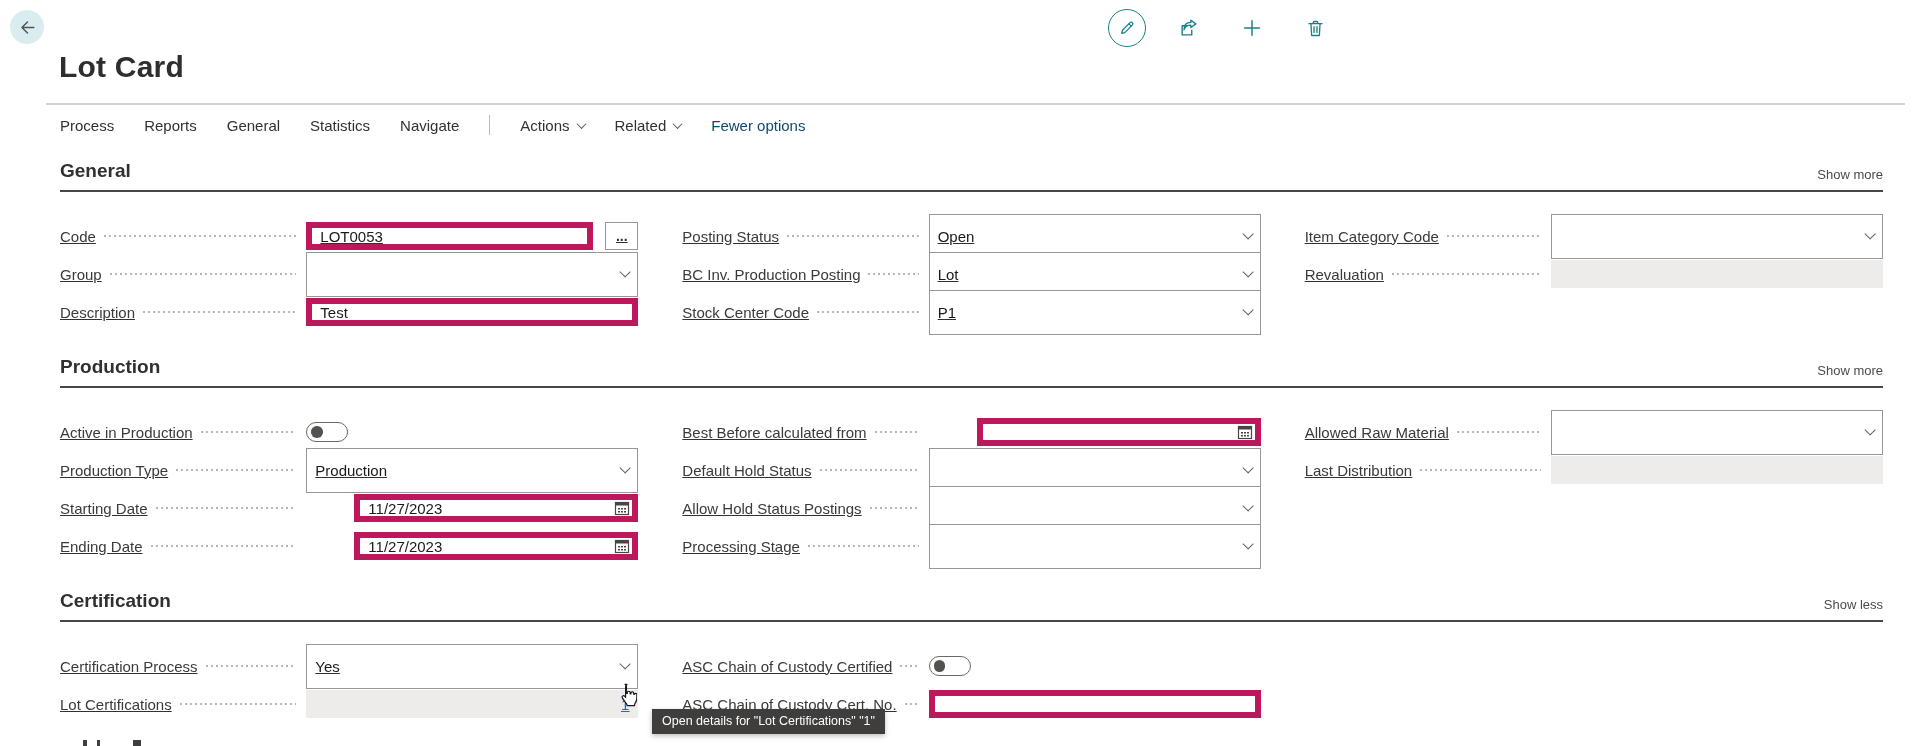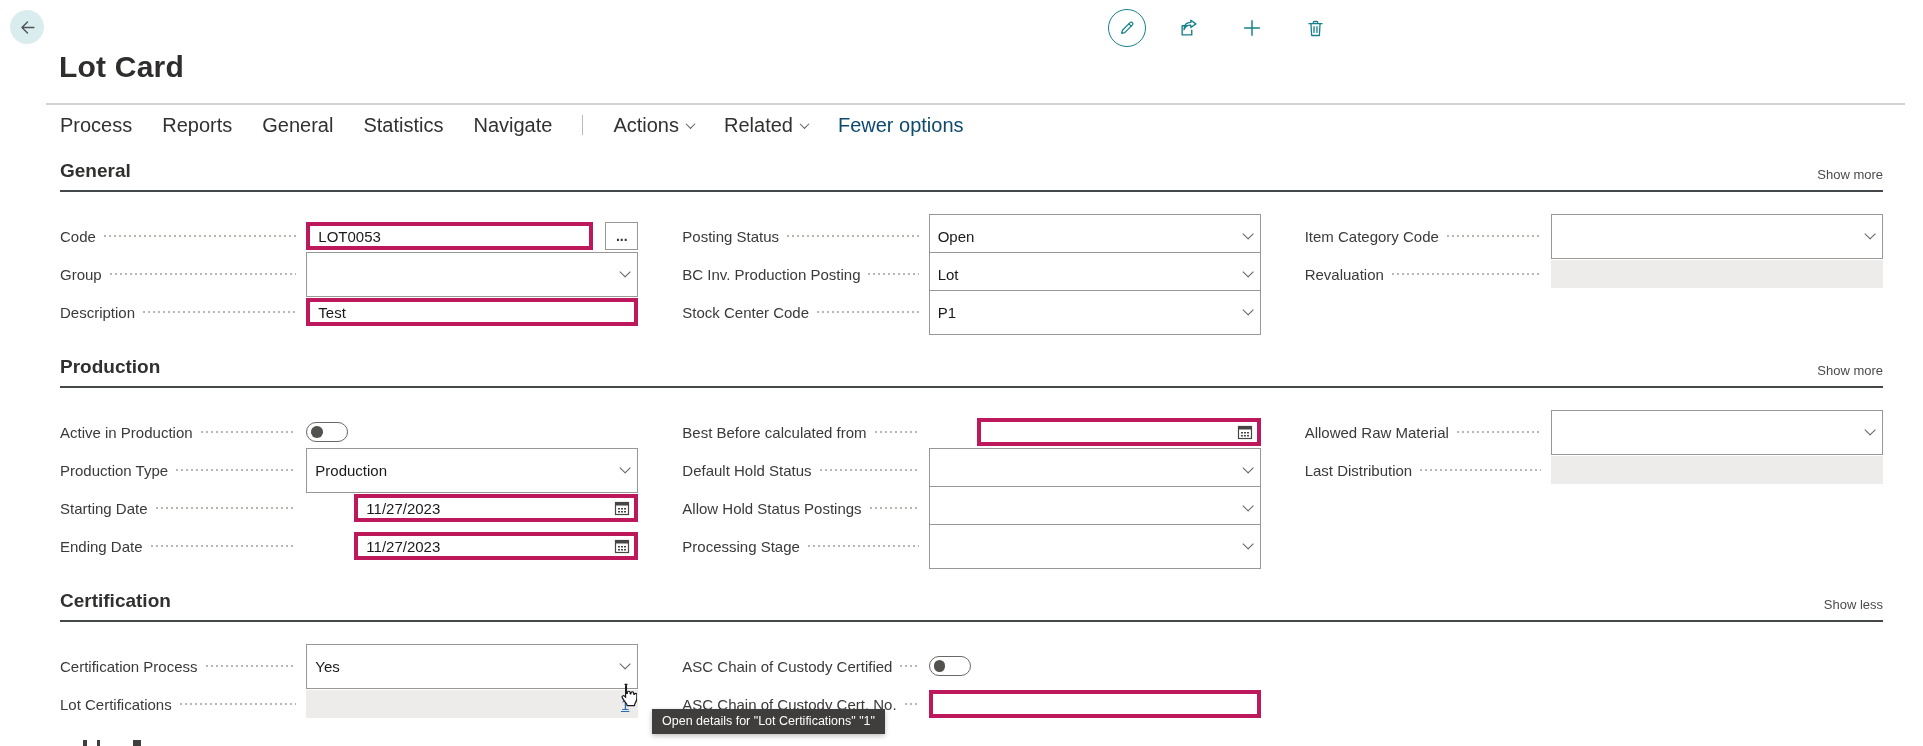--- a/index.html
+++ b/index.html
@@ -16,47 +16,47 @@
   .top-toolbar { position:absolute; left:1108px; top:8px; display:flex; gap:23px;
                  align-items:center; }
   .icon-btn { width:40px; height:40px; background:transparent; border:none; display:flex;
               align-items:center; justify-content:center; cursor:pointer; }
   .icon-btn.circled { border:1.5px solid #17808a; border-radius:50%; width:38px; height:38px; }
   .title-divider { position:absolute; left:46px; right:18px; top:103px; height:2px;
                    background:#d3d2d1; }
 
   
   .action-bar { position:absolute; left:60px; top:111px; height:28px; display:flex;
-                align-items:center; gap:30px; font-size:20px; }
+                align-items:center; gap:30px; font-size:15px; }
   .menu-item { color:#32312f; cursor:pointer; white-space:nowrap; }
   .menu-sep { width:1px; height:20px; background:#bcbbba; }
   .menu-drop { display:flex; align-items:center; gap:8px; cursor:pointer; color:#32312f; }
   .menu-caret { width:7px; height:7px; border-right:1.3px solid #565a5e;
                 border-bottom:1.3px solid #565a5e; transform:rotate(45deg) translate(-1px,-1px); }
   .menu-fewer { color:#0c4a6e; cursor:pointer; }
 
   
   .content { position:absolute; left:60px; top:158px; width:1823px; }
   .section + .section { margin-top:28px; }
   .section-header { display:flex; justify-content:space-between; align-items:flex-end; }
   .section-title { font-size:19px; font-weight:700; line-height:26px; color:#31302e; }
   .show-link { font-size:13px; color:#4c4b49; cursor:pointer; padding-bottom:2px; }
   .section-rule { height:2px; background:#44484c; margin-top:6px; }
   .section-body { margin-top:30px; display:grid; grid-template-columns:1fr 1fr 1fr;
                   column-gap:44px; }
-  .col { display:flex; flex-direction:column; gap:10px; }
+  .col { display:flex; flex-direction:column; gap:10px;text-decoration:underline; }
 
   .field { display:flex; align-items:center; height:28px; }
   .flabel { font-size:15px; color:#3b3a39; white-space:nowrap; }
   .leader { flex:1 1 auto; height:2px; margin:0 10px 0 8px; min-width:10px; align-self:center;
             background-image:radial-gradient(circle at 1px 1px, #b9b7b4 1px, transparent 1.3px);
             background-size:5px 2px; background-repeat:repeat-x; background-position:left center; }
   .control { width:332px; flex:0 0 332px; position:relative; }
 
-  .textbox { width:100%; height:28px; border:4px solid #be185d; background:#fff;
+  .textbox { width:100%; height:28px; border:6px solid #be185d; background:#fff;
              font-family:"Liberation Sans", sans-serif; font-size:15px; color:#1b1a19;
              padding:0 8px; }
   .with-assist { display:flex; gap:12px; }
   .with-assist .textbox { flex:1 1 auto; width:auto; }
   .assist { flex:0 0 33px; height:28px; border:1px solid #989795; background:#fff;
             font-size:14px; font-weight:700; color:#323130; cursor:pointer; line-height:10px; }
   .combo { width:100%; height:45px; border:1px solid #989795; background:#fff; display:flex;
            align-items:center; justify-content:space-between; padding:0 10px 0 8px;
            font-size:15px; color:#1b1a19; cursor:pointer;text-align:right; }
   .combo-caret { width:8px; height:8px; border-right:1.3px solid #5f6468;

